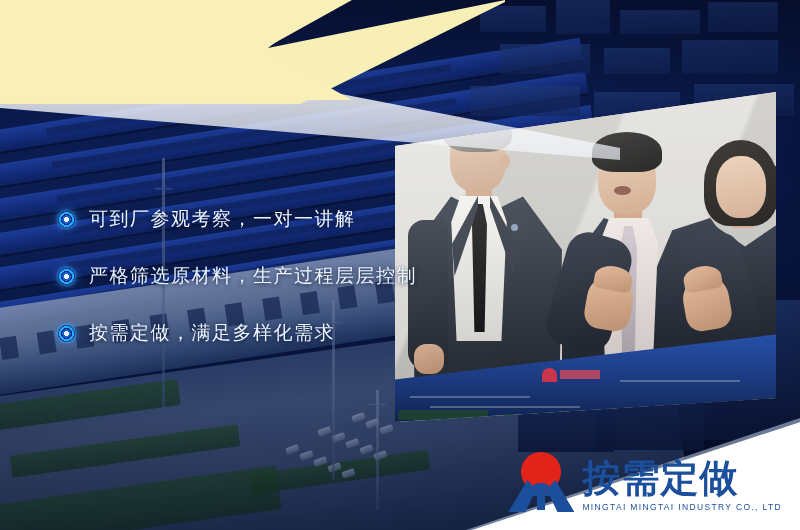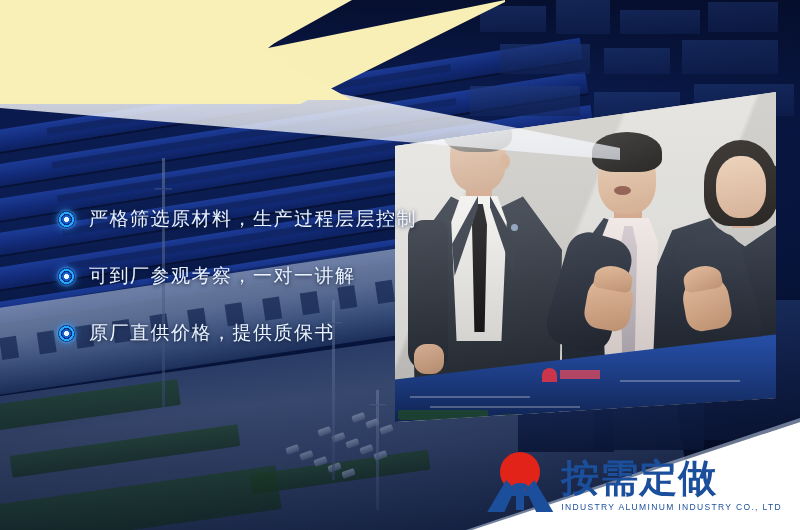--- a/index.html
+++ b/index.html
@@ -358,39 +358,39 @@
     <div class="ph-shadow"></div>
   </div>
 
   <div class="white-slash"></div>
   <div class="yellow-band"></div>
   <div class="yellow-main"></div>
 
   <div class="bullets">
     <div class="bullet">
       <span class="dot"></span>
-      <span class="btxt">严格筛选原材料，生产过程层层控制</span>
+      <span class="btxt">可到厂参观考察，一对一讲解</span>
     </div>
     <div class="bullet">
       <span class="dot"></span>
-      <span class="btxt">可到厂参观考察，一对一讲解</span>
+      <span class="btxt">严格筛选原材料，生产过程层层控制</span>
     </div>
     <div class="bullet">
       <span class="dot"></span>
-      <span class="btxt">原厂直供价格，提供质保书</span>
+      <span class="btxt">按需定做，满足多样化需求</span>
     </div>
   </div>
 
   <div class="wedge-edge"></div>
   <div class="wedge"></div>
   <div class="logo">
     <div class="mark">
       <div class="sun"></div>
         <div class="mtn"></div>
         <div class="cross"></div>
     </div>
     <div class="logo-txt">
       <div class="cn">按需定做</div>
-      <div class="en">INDUSTRY ALUMINUM INDUSTRY CO., LTD</div>
+      <div class="en">MINGTAI MINGTAI INDUSTRY CO., LTD</div>
     </div>
   </div>
 
 </div>
 
 </body></html>

